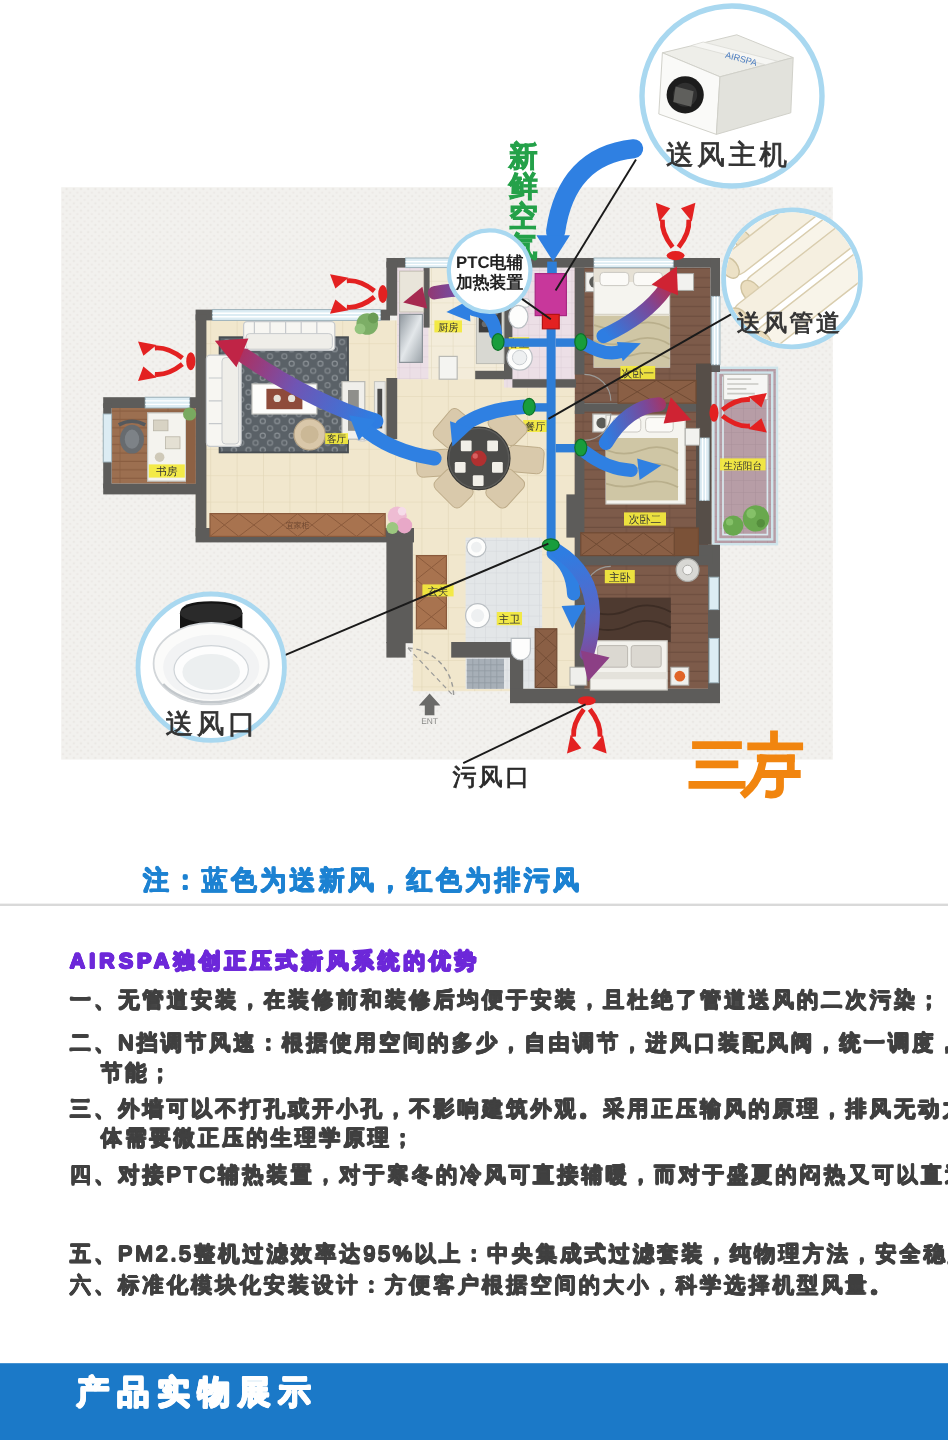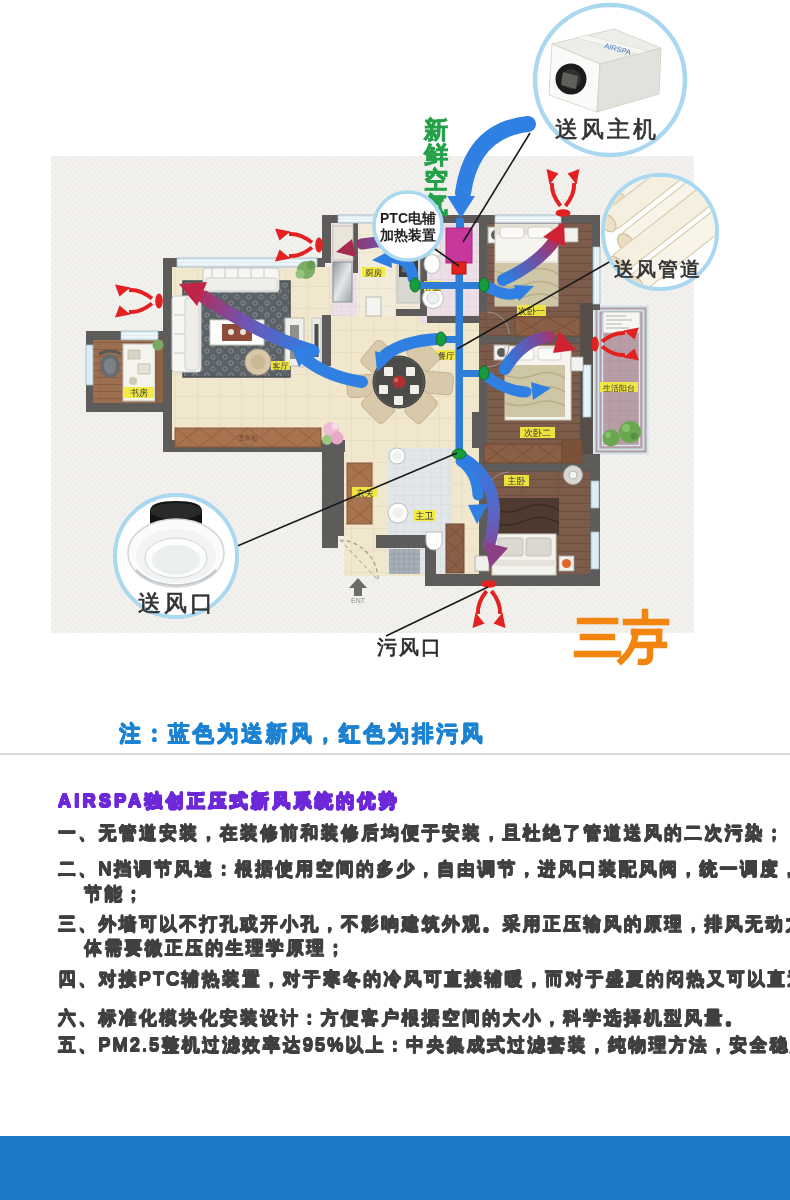--- a/index.html
+++ b/index.html
@@ -707,16 +707,17 @@
 <div class="divider"></div>
 
 <div class="feat-h cnb">AIRSPA独创正压式新风系统的优势</div>
 <div class="fl cnb" style="left:58px;top:821px;">一、无管道安装，在装修前和装修后均便于安装，且杜绝了管道送风的二次污染；</div>
 <div class="fl cnb" style="left:58px;top:857px;">二、N挡调节风速：根据使用空间的多少，自由调节，进风口装配风阀，统一调度，达到环保</div>
 <div class="fl cnb" style="left:84px;top:882px;text-align:center;">节能；</div>
 <div class="fl cnb" style="left:58px;top:912px;">三、外墙可以不打孔或开小孔，不影响建筑外观。采用正压输风的原理，排风无动力，符合人</div>
 <div class="fl cnb" style="left:84px;top:936px;">体需要微正压的生理学原理；</div>
 <div class="fl cnb" style="left:58px;top:967px;">四、对接PTC辅热装置，对于寒冬的冷风可直接辅暖，而对于盛夏的闷热又可以直送凉风，让</div>
 <div class="fl cnb" style="left:58px;top:1033px;">五、PM2.5整机过滤效率达95%以上：中央集成式过滤套装，纯物理方法，安全稳定。</div>
-<div class="fl cnb" style="left:58px;top:1006px;font-family:Liberation Mono, monospace;">六、标准化模块化安装设计：方便客户根据空间的大小，科学选择机型风量。</div>
+<div class="fl cnb" style="left:58px;top:1059px;font-family:Liberation Mono, monospace;">六、标准化模块化安装设计：方便客户根据空间的大小，科学选择机型风量。</div>
 
 <div class="banner"></div>
+<div class="banner-t cnb">产品实物展示</div>
 </div>
 
 </body></html>

